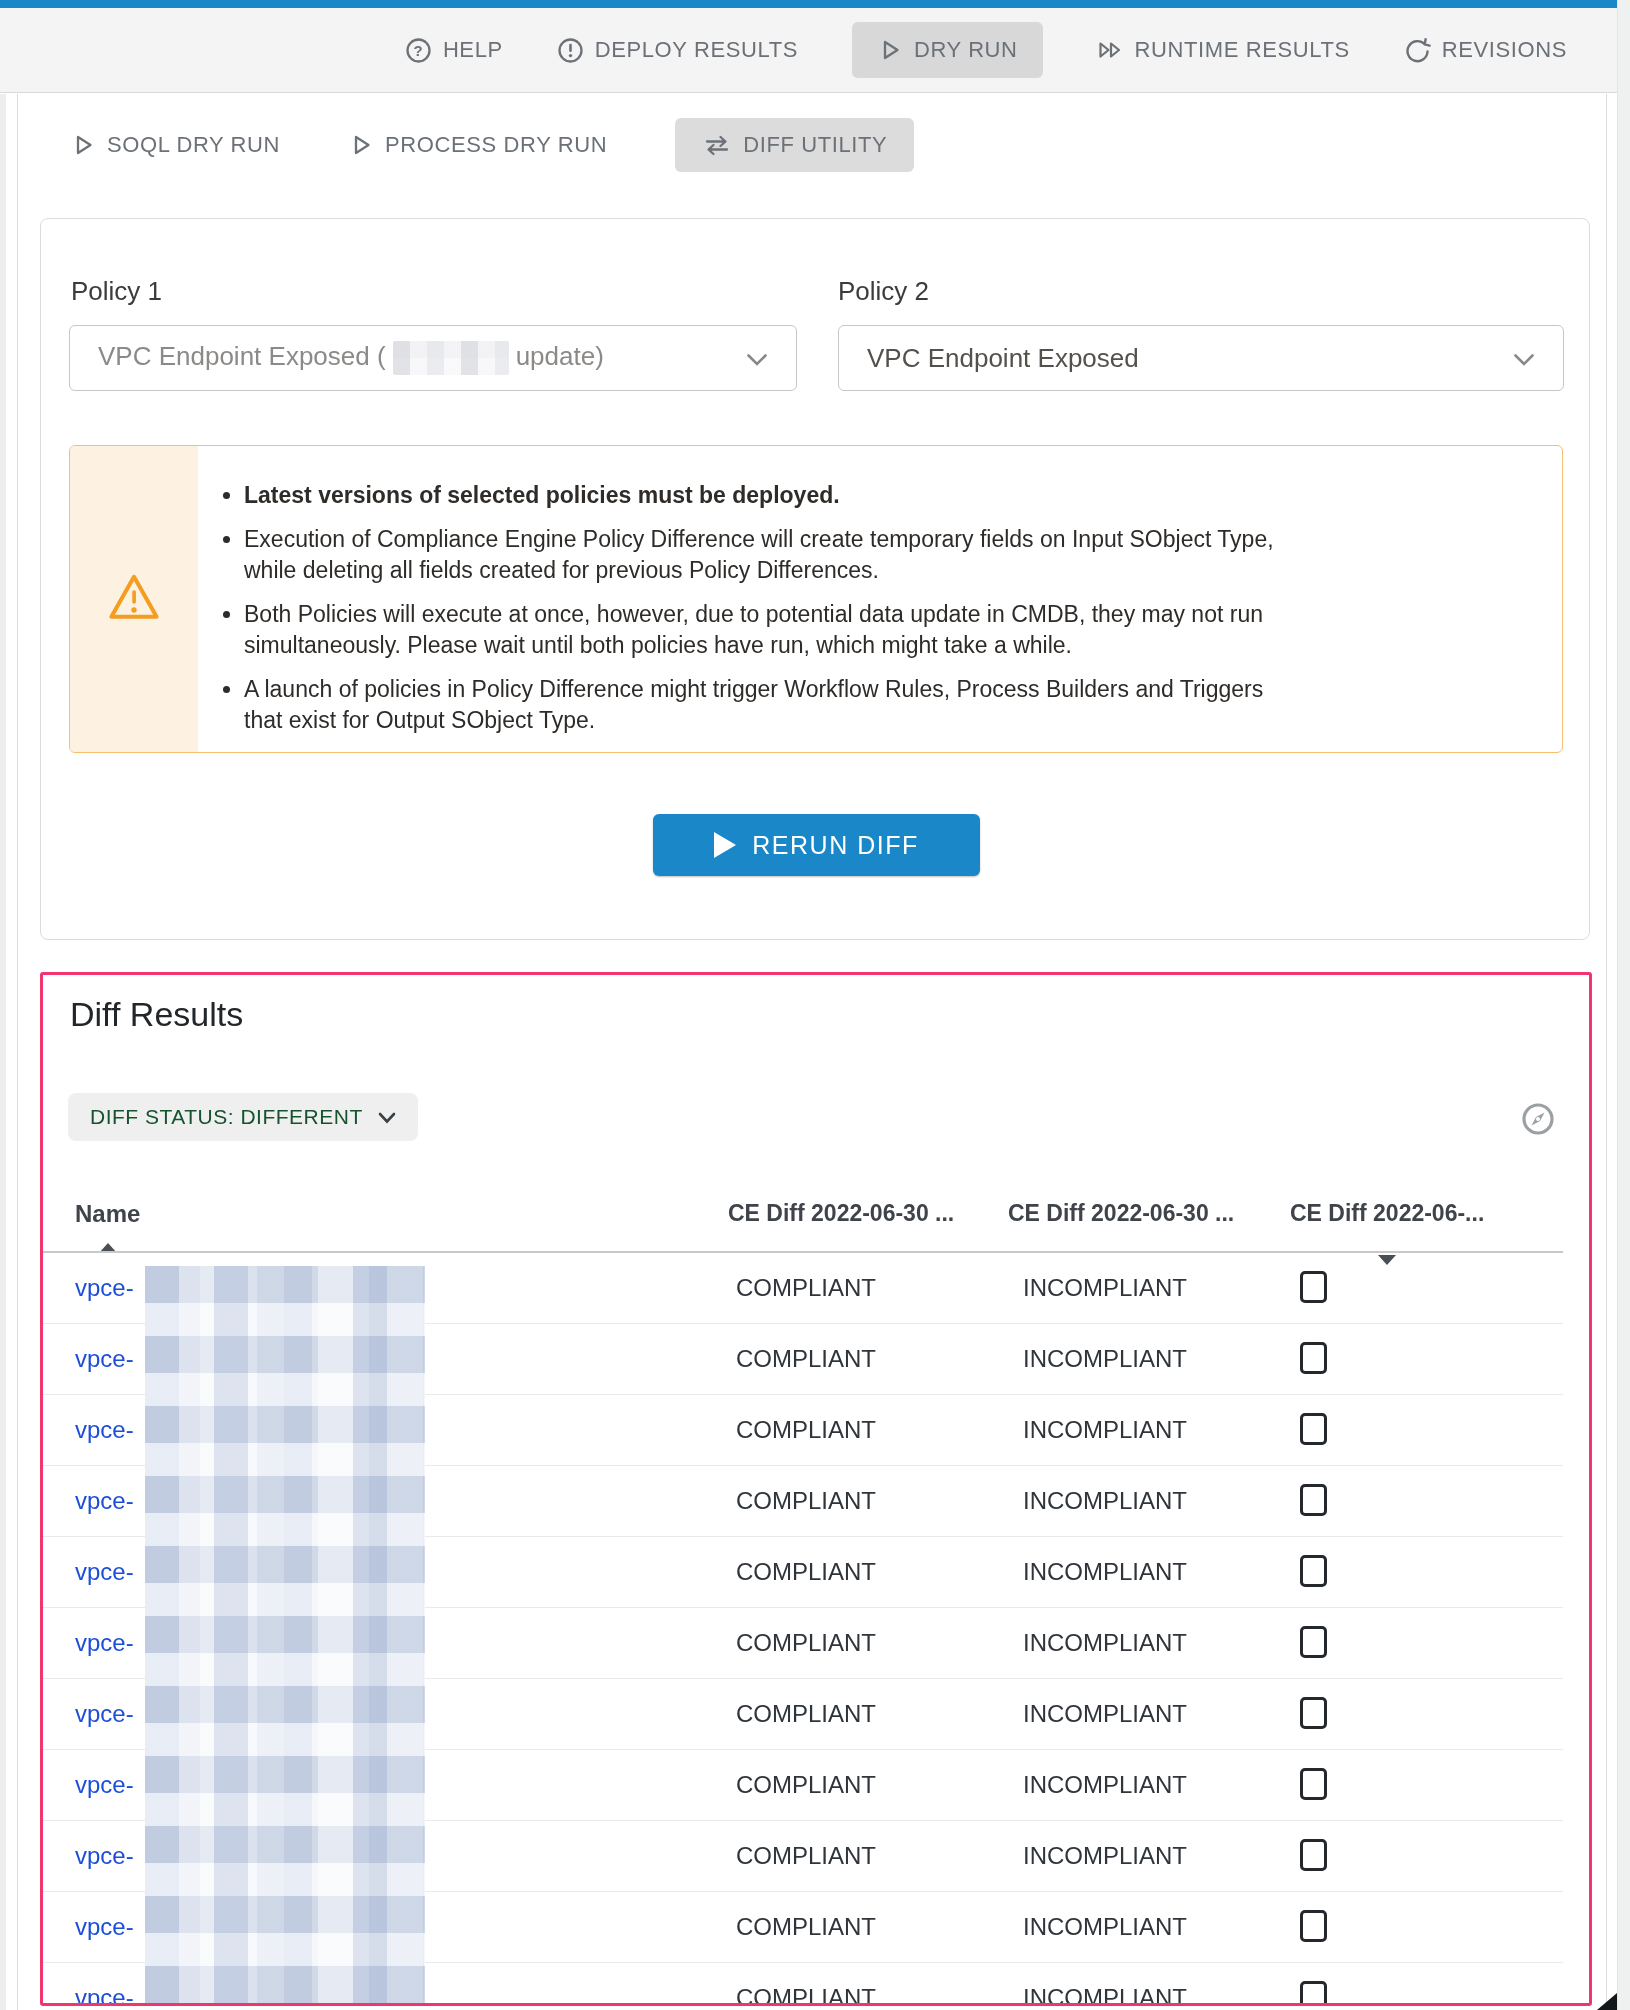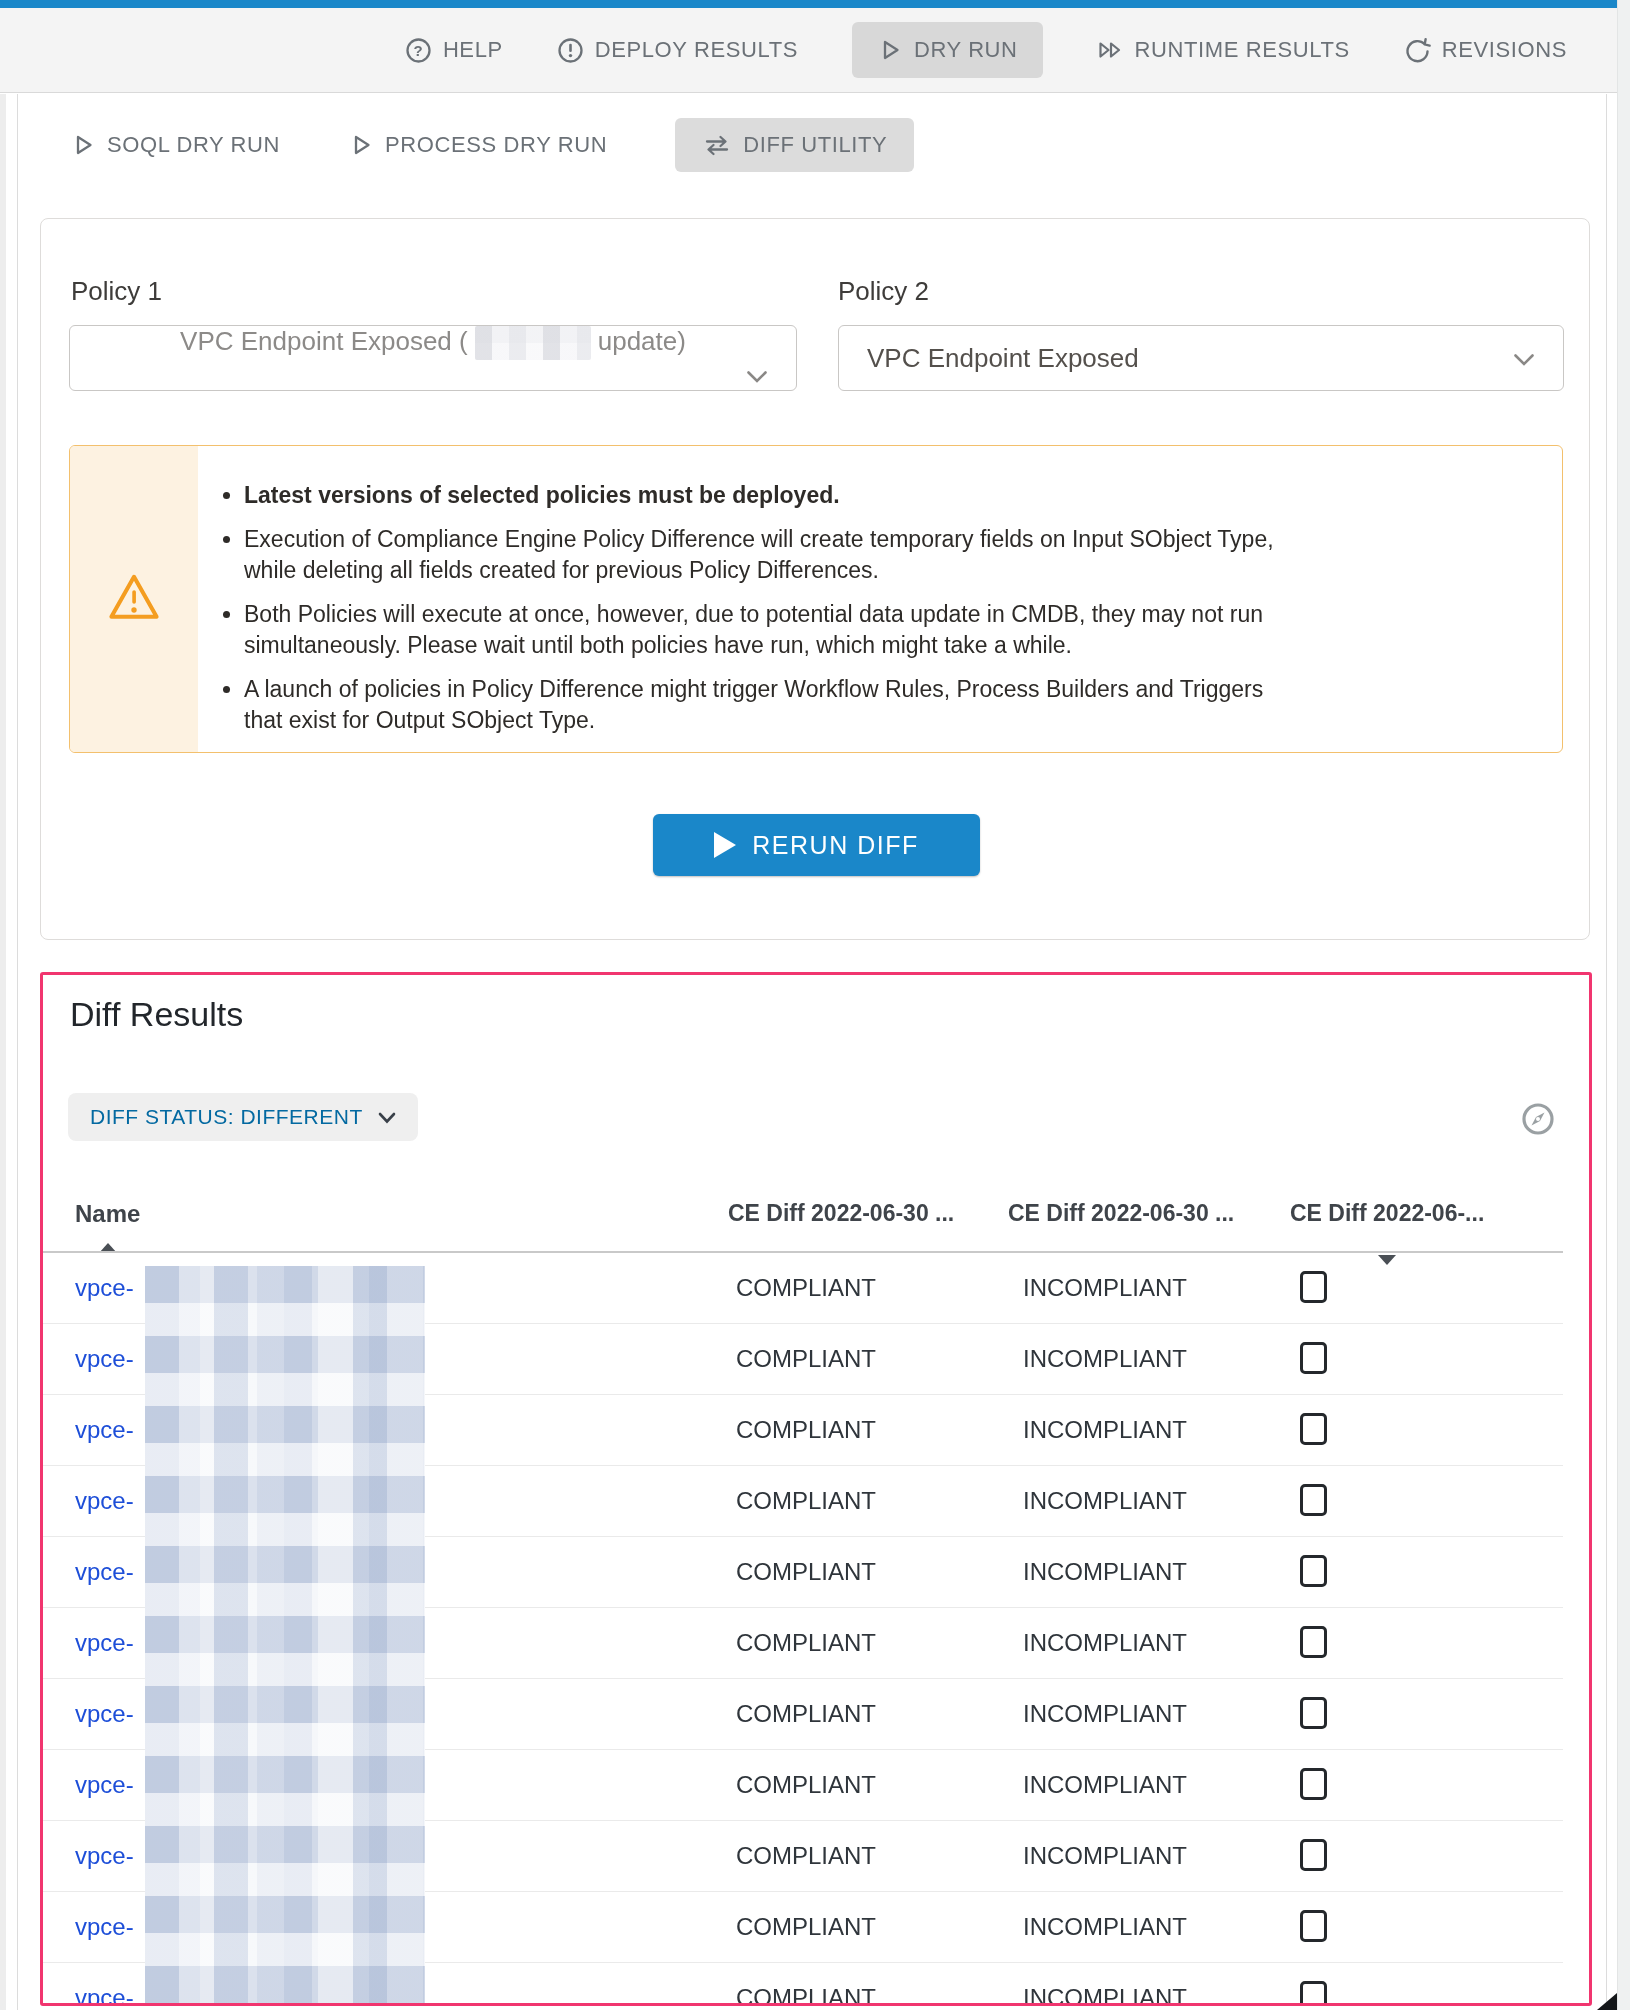--- a/index.html
+++ b/index.html
@@ -25,21 +25,21 @@
   .subnav .nav-item.selected{background:#dcdcdc;padding:14px 27px;}
 
   
   .policy-card{position:absolute;left:40px;top:218px;width:1550px;height:722px;
                border:1px solid #dedcda;border-radius:8px;box-sizing:border-box;background:#fff;}
   .policy-label{position:absolute;font-size:26px;color:#3e3c3a;}
   .lbl-1{left:30px;top:57px;} .lbl-2{left:797px;top:57px;}
   .dropdown{position:absolute;top:106px;height:66px;border:1px solid #c9c7c5;border-radius:6px;
             box-sizing:border-box;background:#fff;display:flex;align-items:center;
             padding:0 28px;font-size:26px;}
-  .dd-1{left:28px;width:728px;color:#8c8a88;flex-direction:column;}
+  .dd-1{left:28px;width:728px;color:#8c8a88;}
   .dd-2{left:797px;width:726px;color:#54504c;}
   .dd-chevron{margin-left:auto;}
   .redact-inline{display:inline-block;width:116px;height:34px;margin:0 7px;vertical-align:middle;border-radius:2px;
        background:
          repeating-linear-gradient(90deg, rgba(222,223,228,.85) 0 17px, rgba(248,248,250,.6) 17px 34px, rgba(232,233,237,.8) 34px 51px, rgba(251,251,252,.55) 51px 68px),
          repeating-linear-gradient(180deg,#e9eaee 0 17px,#f7f7f9 17px 34px);}
 
   .warn-box{position:absolute;left:28px;top:226px;width:1494px;height:308px;
             border:1px solid #f3c06d;border-radius:6px;box-sizing:border-box;display:flex;overflow:hidden;background:#fff;justify-content:space-between;}
   .warn-left{width:128px;background:#fdf2e1;display:flex;align-items:center;justify-content:center;flex:none;}
@@ -53,21 +53,21 @@
              font-family:"Liberation Sans",sans-serif;display:flex;align-items:center;justify-content:center;gap:16px;
              box-shadow:0 1px 2px rgba(0,0,0,.25);}
   .play-solid{width:0;height:0;border-left:22px solid #fff;border-top:13px solid transparent;border-bottom:13px solid transparent;}
 
   
   .diff-panel{position:absolute;left:40px;top:972px;width:1552px;height:1034px;background:#fff;
               border:3px solid #f1356f;border-radius:3px;box-sizing:border-box;overflow:hidden;}
   .diff-title{position:absolute;left:27px;top:20px;font-size:34px;color:#22262b;}
   .filter-pill{position:absolute;left:25px;top:118px;height:48px;padding:0 22px;background:#efefef;
                border:none;border-radius:8px;display:inline-flex;align-items:center;gap:15px;
-               font-size:21px;letter-spacing:.5px;color:#0369a1;font-family:"Liberation Sans",sans-serif;}
+               font-size:21px;letter-spacing:.5px;color:#14532d;font-family:"Liberation Sans",sans-serif;}
   .compass{position:absolute;left:1477px;top:126px;width:36px;height:36px;}
 
   .th{position:absolute;top:225px;font-weight:bold;color:#3f444a;white-space:nowrap;flex-direction:column;}
   .th-name{left:32px;font-size:24px;display:flex;align-items:center;gap:15px;}
   .th-1{left:685px;font-size:23px;} .th-2{left:965px;font-size:23px;} .th-3{left:1247px;font-size:23px;display:flex;align-items:center;gap:28px;}
   .sort-asc{width:0;height:0;border-left:9px solid transparent;border-right:9px solid transparent;border-bottom:10px solid #4a4f55;}
   .sort-desc{width:0;height:0;border-left:9px solid transparent;border-right:9px solid transparent;border-top:10px solid #4a4f55;}
 
   .header-rule{position:absolute;left:0;top:276px;width:1520px;height:2px;background:#c9c9c9;}
   .rows{position:absolute;left:0;top:278px;width:1520px;}

